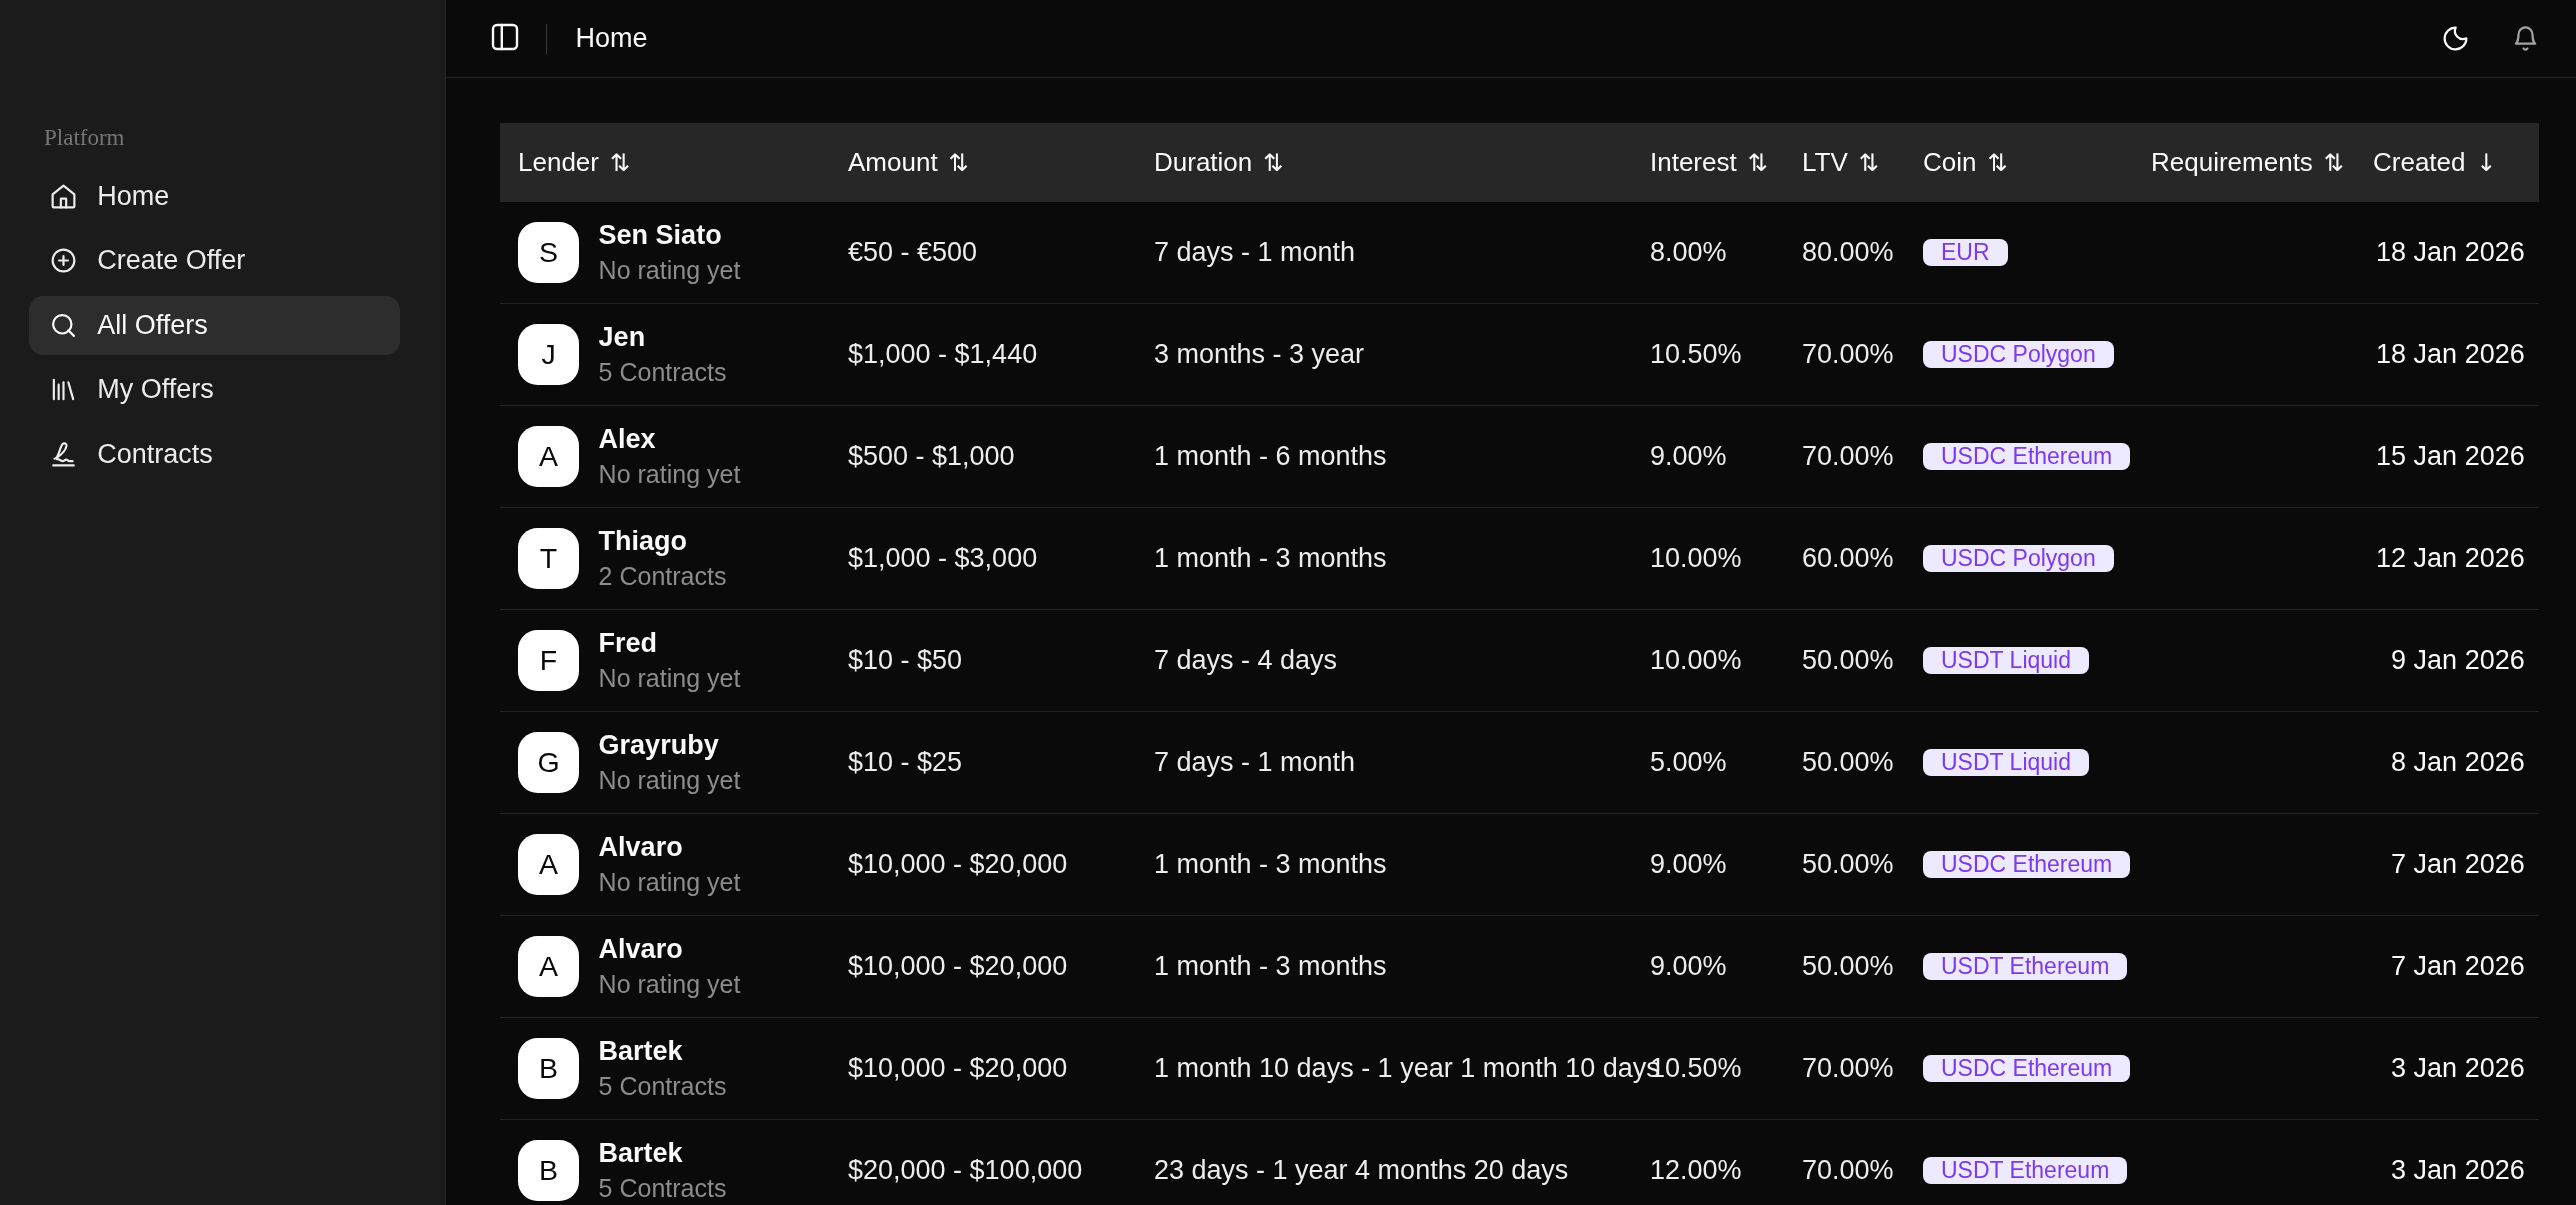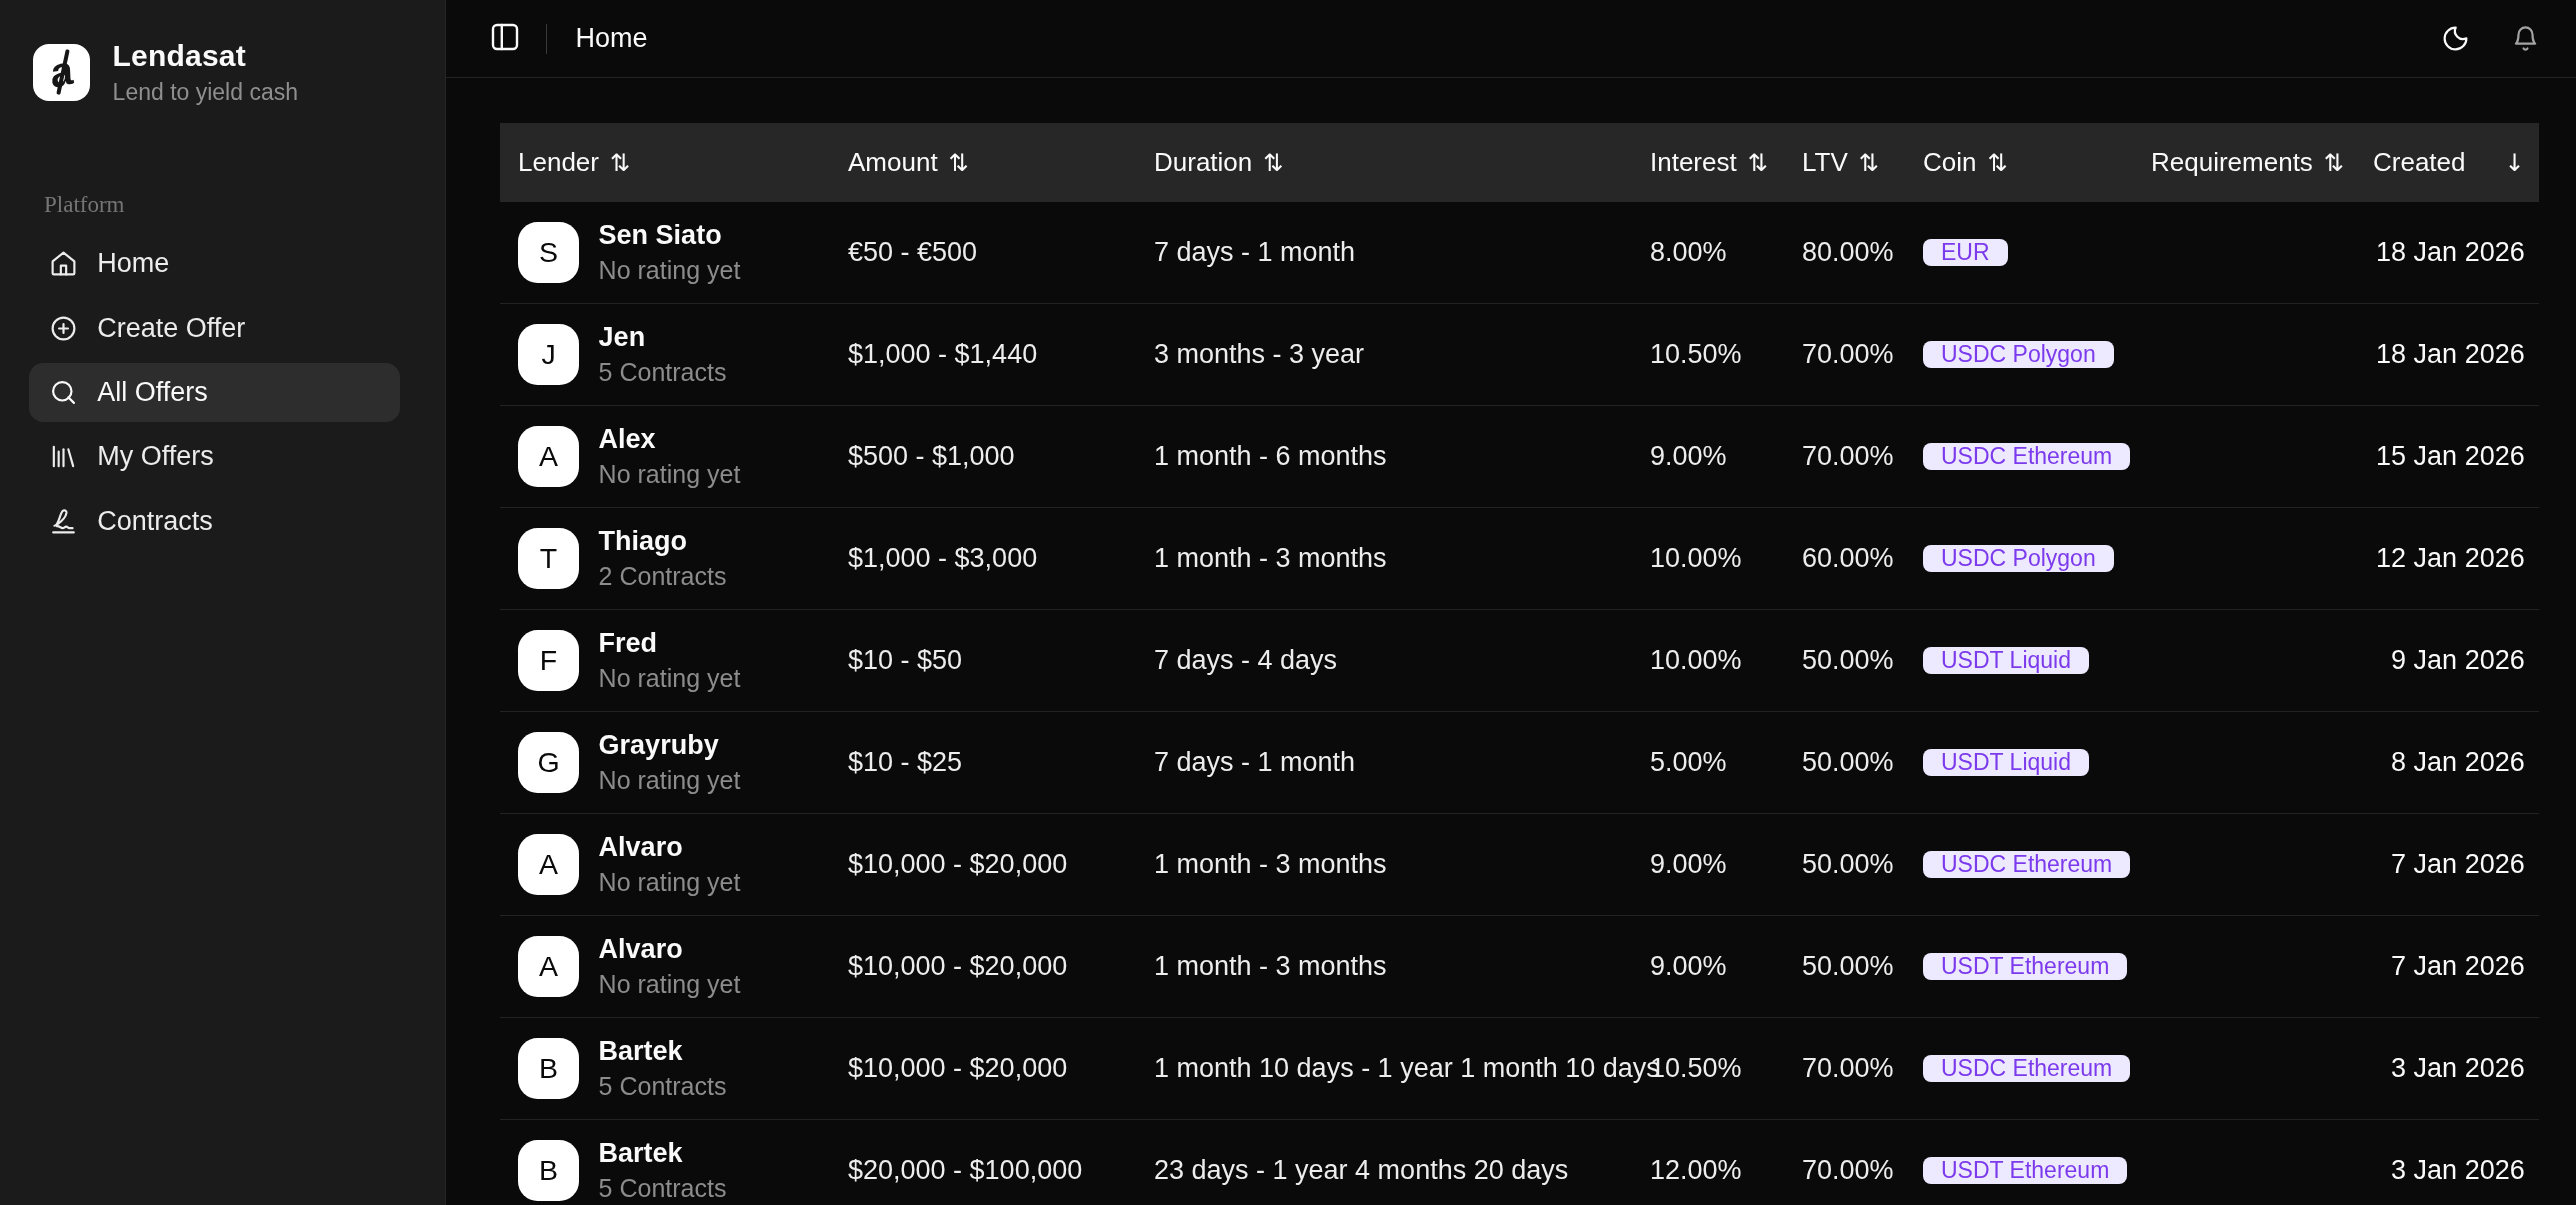--- a/index.html
+++ b/index.html
@@ -72,21 +72,21 @@
   .grid-cols {
     display:grid;
     grid-template-columns:330px 306px 496px 152px 121px 228px 222px 1fr;
     padding:0 14.3px 0 18px; align-items:center;
   }
   .thead {
     background: var(--header-bg, #272727);
     height:79px; font-size:26px; font-weight:500; color:#fafafa;
   }
   .th { display:flex; align-items:center; gap:10.7px; cursor:pointer; white-space:nowrap; }
-  .th:last-child { justify-content:space-between; }
+  .th:last-child { justify-content:flex-start; }
   .sort-glyph { font-size:24px; color:#fafafa; font-family:"DejaVu Sans",sans-serif; }
 
   .row { height:102px; border-bottom:0.9px solid #232323; background:transparent; cursor:pointer; }
   .cell { font-size:27px; color:#ededed; white-space:nowrap; }
   .cell.created { text-align:right; color:#fafafa; }
 
   .lender-cell { display:flex; align-items:center; gap:19.6px; }
   .avatar {
     width:61px; height:61px; border-radius:19.6px; background:#ffffff;
     color:#0a0a0a; display:flex; align-items:center; justify-content:center;
@@ -100,30 +100,20 @@
     background: var(--badge-bg, #ede9fe);
     color: var(--badge-text, #7c3aed);
     font-size:23px; font-weight:500;
     padding:0 18px; border-radius:8px; white-space:nowrap;
   }
 </style>
 </head>
 <body>
 
 <aside class="sidebar">
-  <div class="brand">
-    <div class="brand-logo">
-      <span class="logo-a">a</span>
-      <span class="logo-slash"></span>
-    </div>
-    <div>
-      <div class="brand-name">Lendasat</div>
-      <div class="brand-tagline">Lend to yield cash</div>
-    </div>
-  </div>
 
   <div class="nav-label">Platform</div>
   <nav class="nav">
   <div class="nav-item">
     <span class="icon">
           <svg class="lucide" viewBox="0 0 24 24">
             <path d="M3 10.3 12 3l9 7.3V20a1 1 0 0 1-1 1H4a1 1 0 0 1-1-1Z"></path>
             <path d="M9.8 21v-7.2h4.4V21"></path>
           </svg>
         </span>

